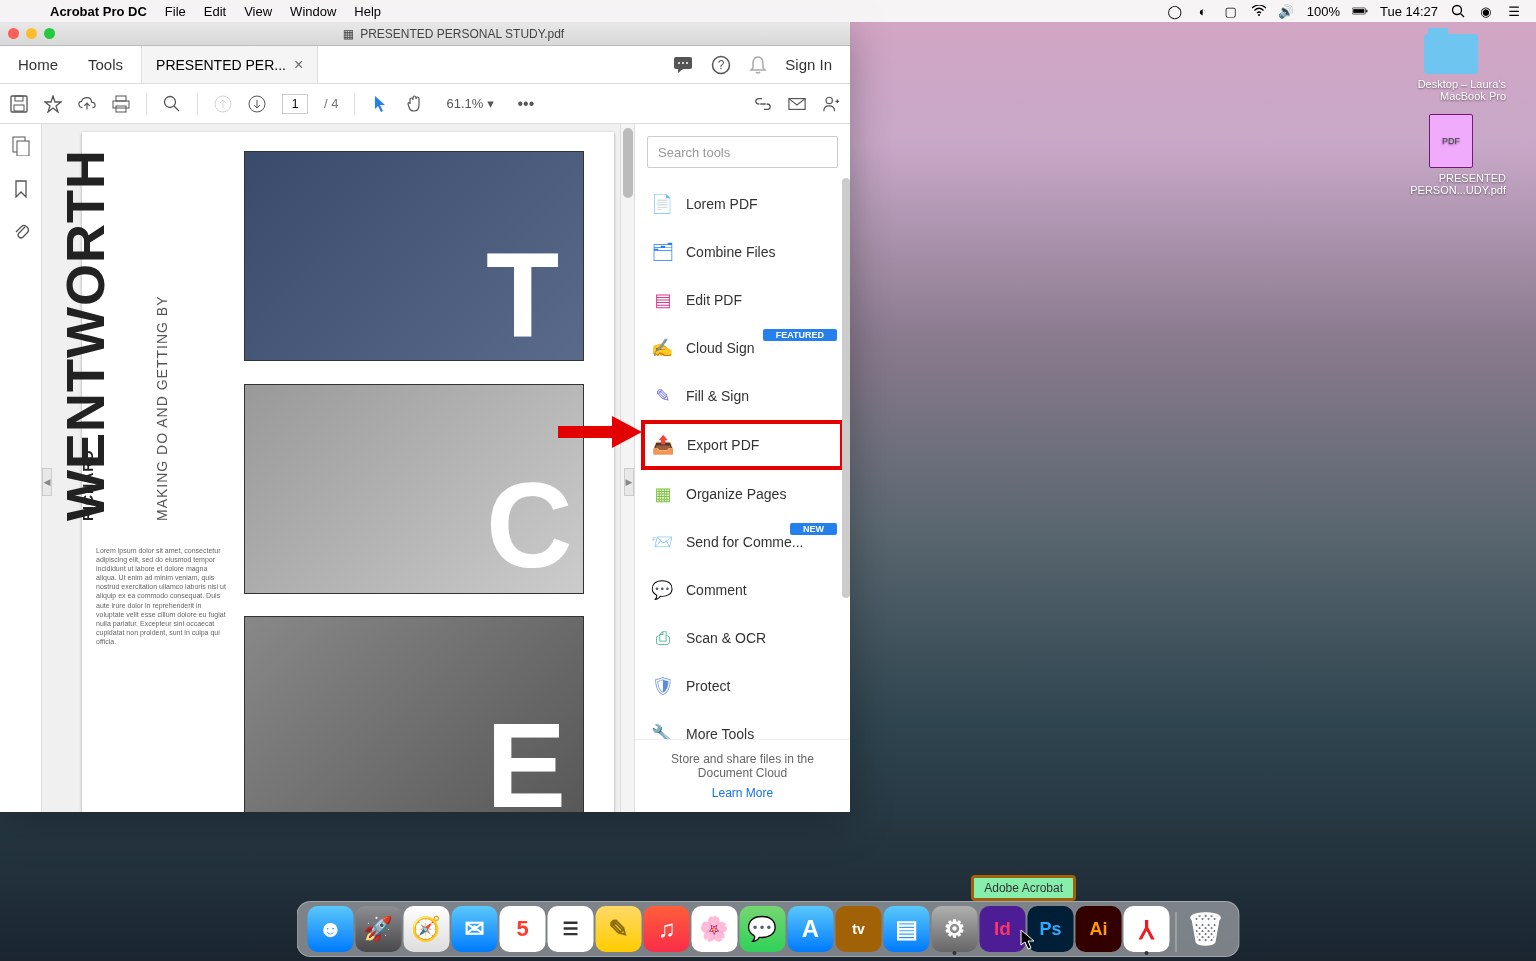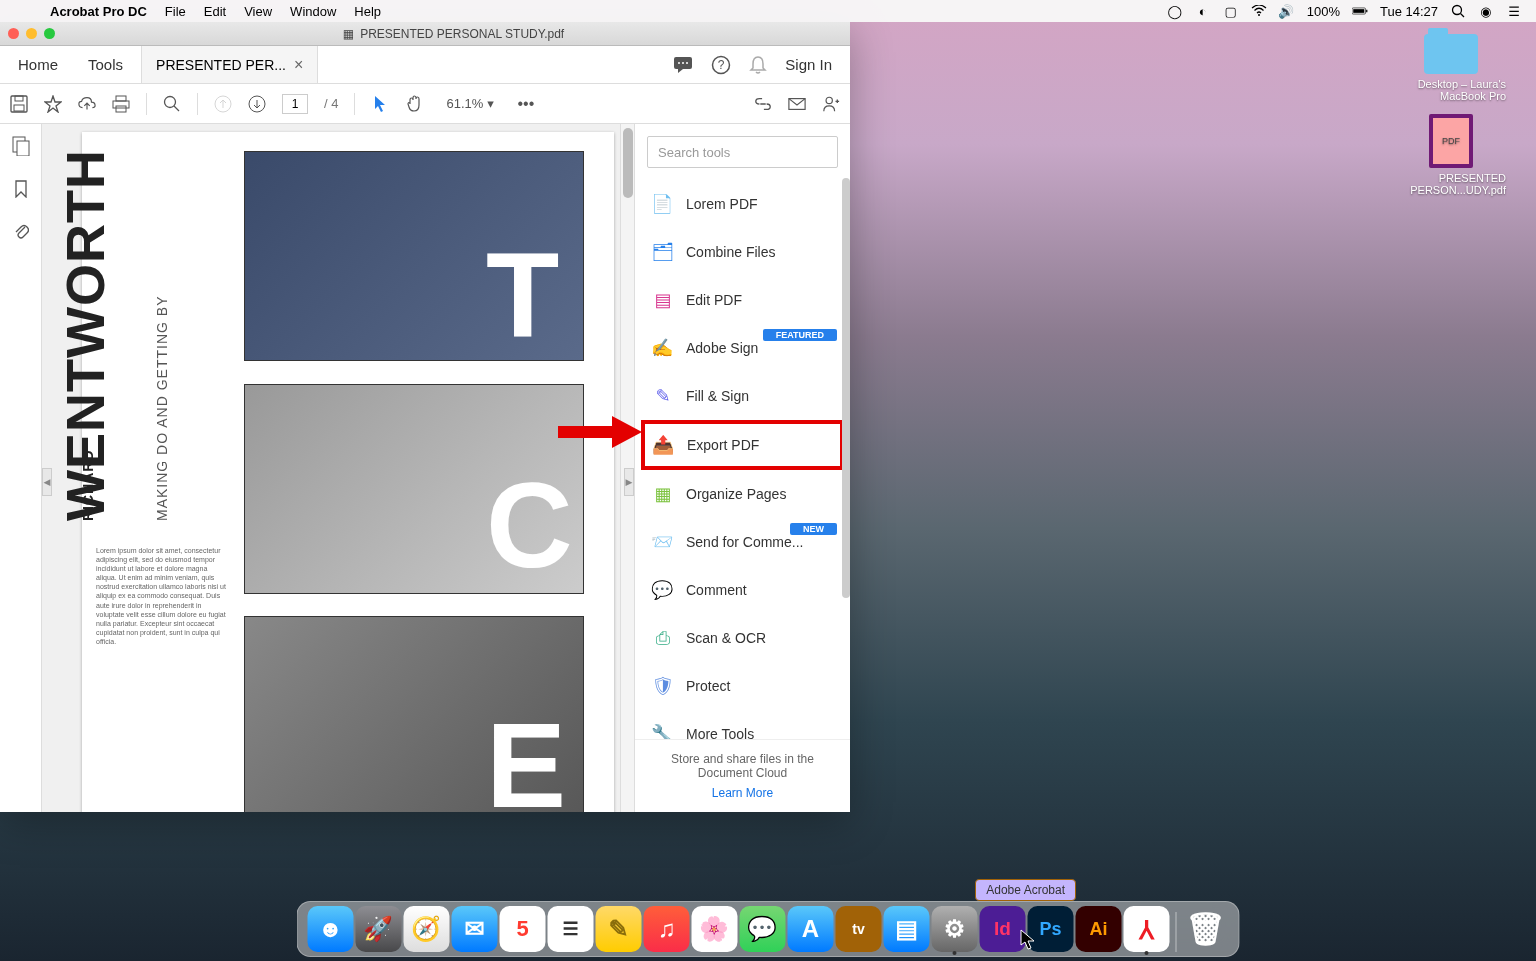--- a/index.html
+++ b/index.html
@@ -10,21 +10,21 @@
 .menubar-left { display: flex; align-items: center; gap: 18px; padding-left: 12px; }
 .menubar-left .apple { font-size: 15px; }
 .menubar-left .app-name { font-weight: 600; }
 .menubar-right { margin-left: auto; display: flex; align-items: center; gap: 12px; padding-right: 14px; font-size: 13px; }
 .menubar-right .ico { width: 16px; height: 16px; display: inline-flex; align-items: center; justify-content: center; }
 
 
 .desktop-icon { position: absolute; width: 110px; text-align: right; color: #fff; font-size: 11px; text-shadow: 0 1px 2px rgba(0,0,0,0.5); }
 .desktop-icon .folder { width: 54px; height: 40px; background: #6ec5f0; border-radius: 4px; margin: 0 auto 4px; position: relative; }
 .desktop-icon .folder::before { content:''; position:absolute; top:-6px; left:4px; width:20px; height:8px; background:#6ec5f0; border-radius:2px 2px 0 0; }
-.desktop-icon .pdf { width: 44px; height: 54px; background:#fca5a5; border:4px solid #701a75; margin:0 auto 4px; border-radius:2px; display:flex; align-items:center; justify-content:center; color:#444; font-size:9px; }
+.desktop-icon .pdf { width: 44px; height: 54px; background:#f0abfc; border:1px solid #701a75; margin:0 auto 4px; border-radius:2px; display:flex; align-items:center; justify-content:center; color:#444; font-size:9px; }
 
 
 .acrobat-window { position: absolute; top: 22px; left: 0; width: 850px; height: 790px; background: #fff; box-shadow: 0 10px 40px rgba(0,0,0,0.3); }
 .titlebar { height: 24px; background: linear-gradient(#e8e8e8,#d8d8d8); display: flex; align-items: center; padding: 0 8px; font-size: 12px; color:#444; border-bottom:1px solid #bbb; }
 .traffic { display:flex; gap:7px; margin-right:10px; }
 .traffic span { width:11px; height:11px; border-radius:50%; }
 .traffic .r{background:#ff5f56;} .traffic .y{background:#ffbd2e;} .traffic .g{background:#27c93f;}
 .titlebar .title { margin: 0 auto; display:flex; align-items:center; gap:6px; }
 
 .tabbar { height: 38px; background:#fff; border-bottom:1px solid #ddd; display:flex; align-items:stretch; }
@@ -80,21 +80,21 @@
 
 .red-arrow { position:absolute; top:412px; left:554px; z-index:50; }
 .red-arrow svg { width:90px; height:40px; }
 
 
 .dock-wrap { position:absolute; bottom:4px; left:50%; transform:translateX(-50%); }
 .dock { display:flex; align-items:end; gap:2px; background:rgba(220,220,220,0.5); backdrop-filter:blur(10px); border-radius:14px; padding:4px 10px; border:1px solid rgba(255,255,255,0.3); }
 .dock-item { width:46px; height:46px; border-radius:10px; display:flex; align-items:center; justify-content:center; font-size:24px; color:#fff; font-weight:700; position:relative; }
 .dock-item.running::after { content:''; position:absolute; bottom:-3px; left:50%; transform:translateX(-50%); width:4px; height:4px; border-radius:50%; background:#333; }
 .dock-sep { width:1px; height:40px; background:rgba(255,255,255,0.5); margin:0 4px; }
-.dock-tooltip { position:absolute; bottom:60px; right:460px; background:#c4b5fd; border:1px solid #a16207; border-radius:4px; padding:3px 10px; font-size:12px; color:#333; white-space:nowrap; }
+.dock-tooltip { position:absolute; bottom:60px; right:460px; background:#86efac; border:3px solid #a16207; border-radius:4px; padding:3px 10px; font-size:12px; color:#333; white-space:nowrap; }
 
 .cursor { position:absolute; bottom:10px; right:500px; font-size:18px; color:#000; z-index:200; }
 
 svg { display:block; }
 </style>
 </head>
 <body>
 
 <div class="menubar">
   <div class="menubar-left">
@@ -334,21 +334,21 @@
         <div class="tool-item">
             <span class="t-ico" style="color:#2680eb">🗂</span>
             <span>Combine Files</span>
           </div>
         <div class="tool-item">
             <span class="t-ico" style="color:#d83790">▤</span>
             <span>Edit PDF</span>
           </div>
         <div class="tool-item">
             <span class="t-ico" style="color:#b130bd">✍</span>
-            <span>Adobe Sign</span>
+            <span>Cloud Sign</span>
             <span class="badge featured">FEATURED</span>
           </div>
         <div class="tool-item">
             <span class="t-ico" style="color:#6767ec">✎</span>
             <span>Fill &amp; Sign</span>
           </div>
         <div class="tool-item highlighted">
             <span class="t-ico" style="color:#00a99d">📤</span>
             <span>Export PDF</span>
           </div>

